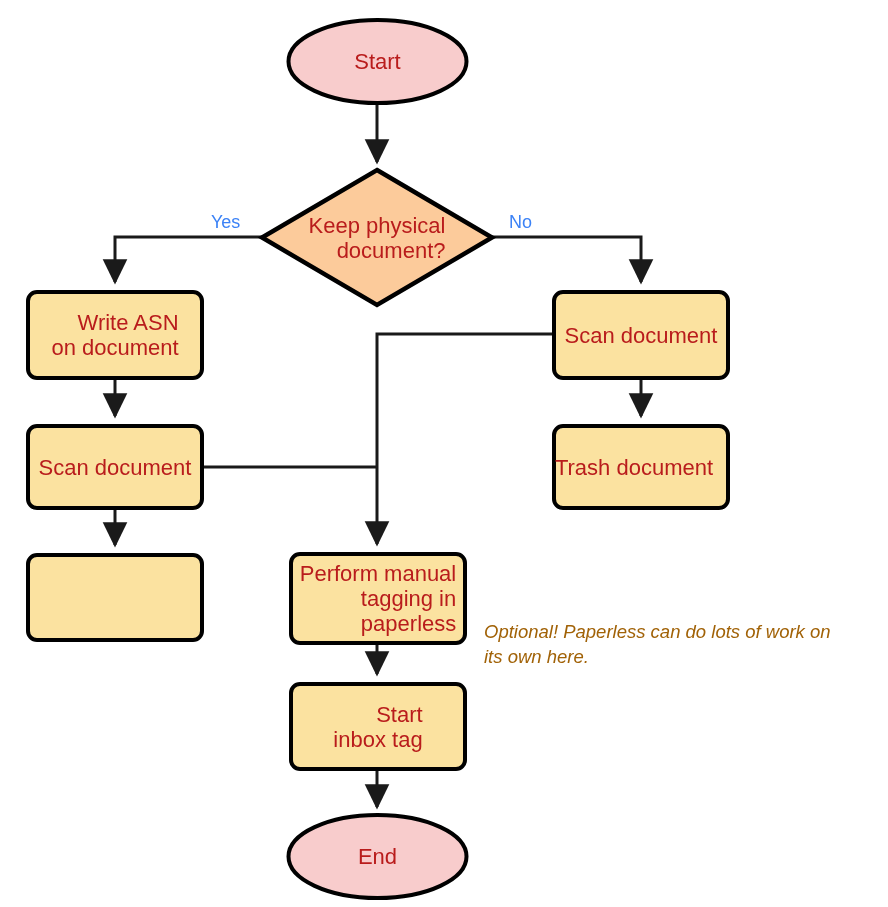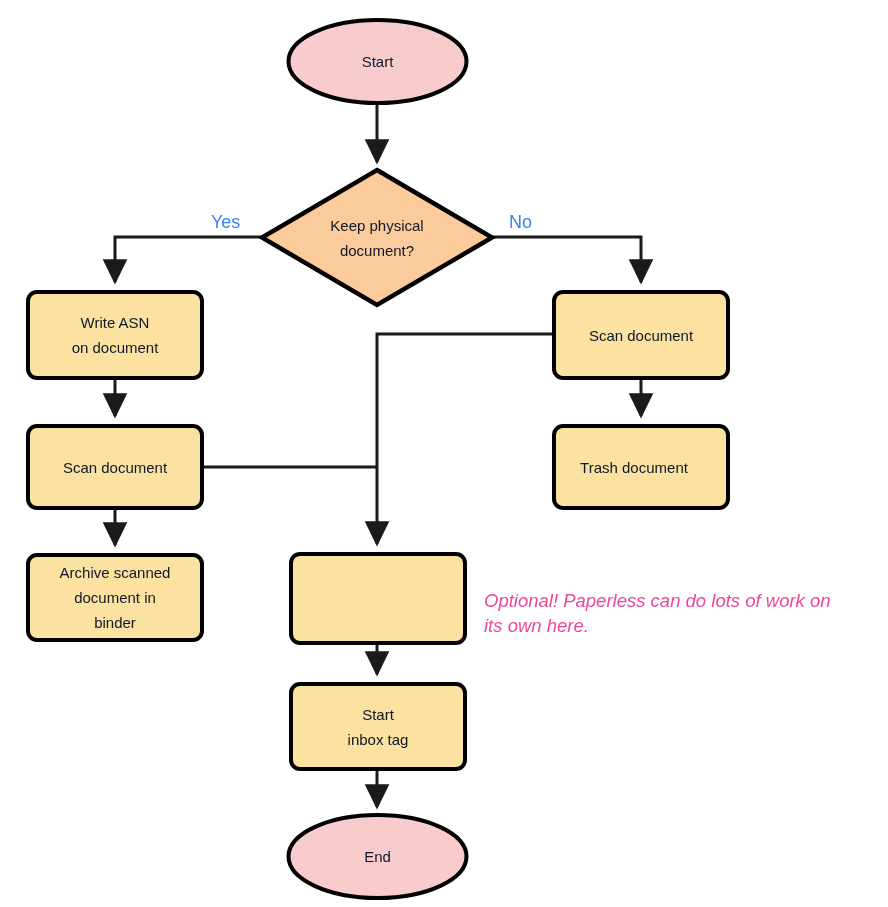--- a/index.html
+++ b/index.html
@@ -22,41 +22,42 @@
     left: 0;
     top: 0;
     width: 888px;
     height: 907px;
   }
   .node-label {
     position: absolute;
     display: flex;
     align-items: center;
     justify-content: center;
-    text-align: center;
+    text-align: right;
     white-space: pre-line;
-    color: #0f172a;
-    font-size: 15px;
+    color: #b91c1c;
+    font-size: 22px;
     line-height: 25px;
     pointer-events: none;
   }
   .edge-label {
     position: absolute;
     color: #3b82f6;
     font-size: 18px;
     line-height: 20px;
     white-space: nowrap;
   }
   .note-text {
     position: absolute;
-    color: #ec4899;
+    color: #a16207;
     font-size: 18.5px;
     line-height: 25px;
     font-style: italic;
     white-space: pre-line;
+    margin-top: 31px;
   }
 </style>
 </head>
 <body>
 
 <div id="flow-root">
 
   <svg id="flow-svg" viewBox="0 0 888 907">
     <defs>
       <marker id="arrowhead" markerWidth="9" markerHeight="9" refX="7.6" refY="4.5" orient="auto" markerUnits="strokeWidth">
@@ -114,28 +115,28 @@
   <div class="node-label" style="left:288px; top:20px; width:179px; height:83px;">Start</div>
 
   <div class="node-label" style="left:26px; top:290px; width:178px; height:90px;">Write ASN
 on document</div>
 
   <div class="node-label" style="left:262px; top:170px; width:230px; height:135px;">Keep physical
 document?</div>
 
   <div class="node-label" style="left:26px; top:424px; width:178px; height:86px;">Scan document</div>
 
-  <div class="node-label" style="left:26px; top:553px; width:178px; height:89px;">Archive scanned
-document in
-binder</div>
 
   <div class="node-label" style="left:552px; top:290px; width:178px; height:90px;">Scan document</div>
 
   <div class="node-label" style="left:552px; top:424px; width:164px; height:86px;">Trash document</div>
 
+  <div class="node-label" style="left:289px; top:552px; width:178px; height:93px;">Perform manual
+tagging in
+paperless</div>
 
   <div class="node-label" style="left:289px; top:682px; width:178px; height:89px;">Start
 inbox tag</div>
 
   <div class="node-label" style="left:288px; top:815px; width:179px; height:83px;">End</div>
 
   <div class="edge-label" style="left:211px; top:212px;">Yes</div>
 
   <div class="edge-label" style="left:509px; top:212px;">No</div>
 

